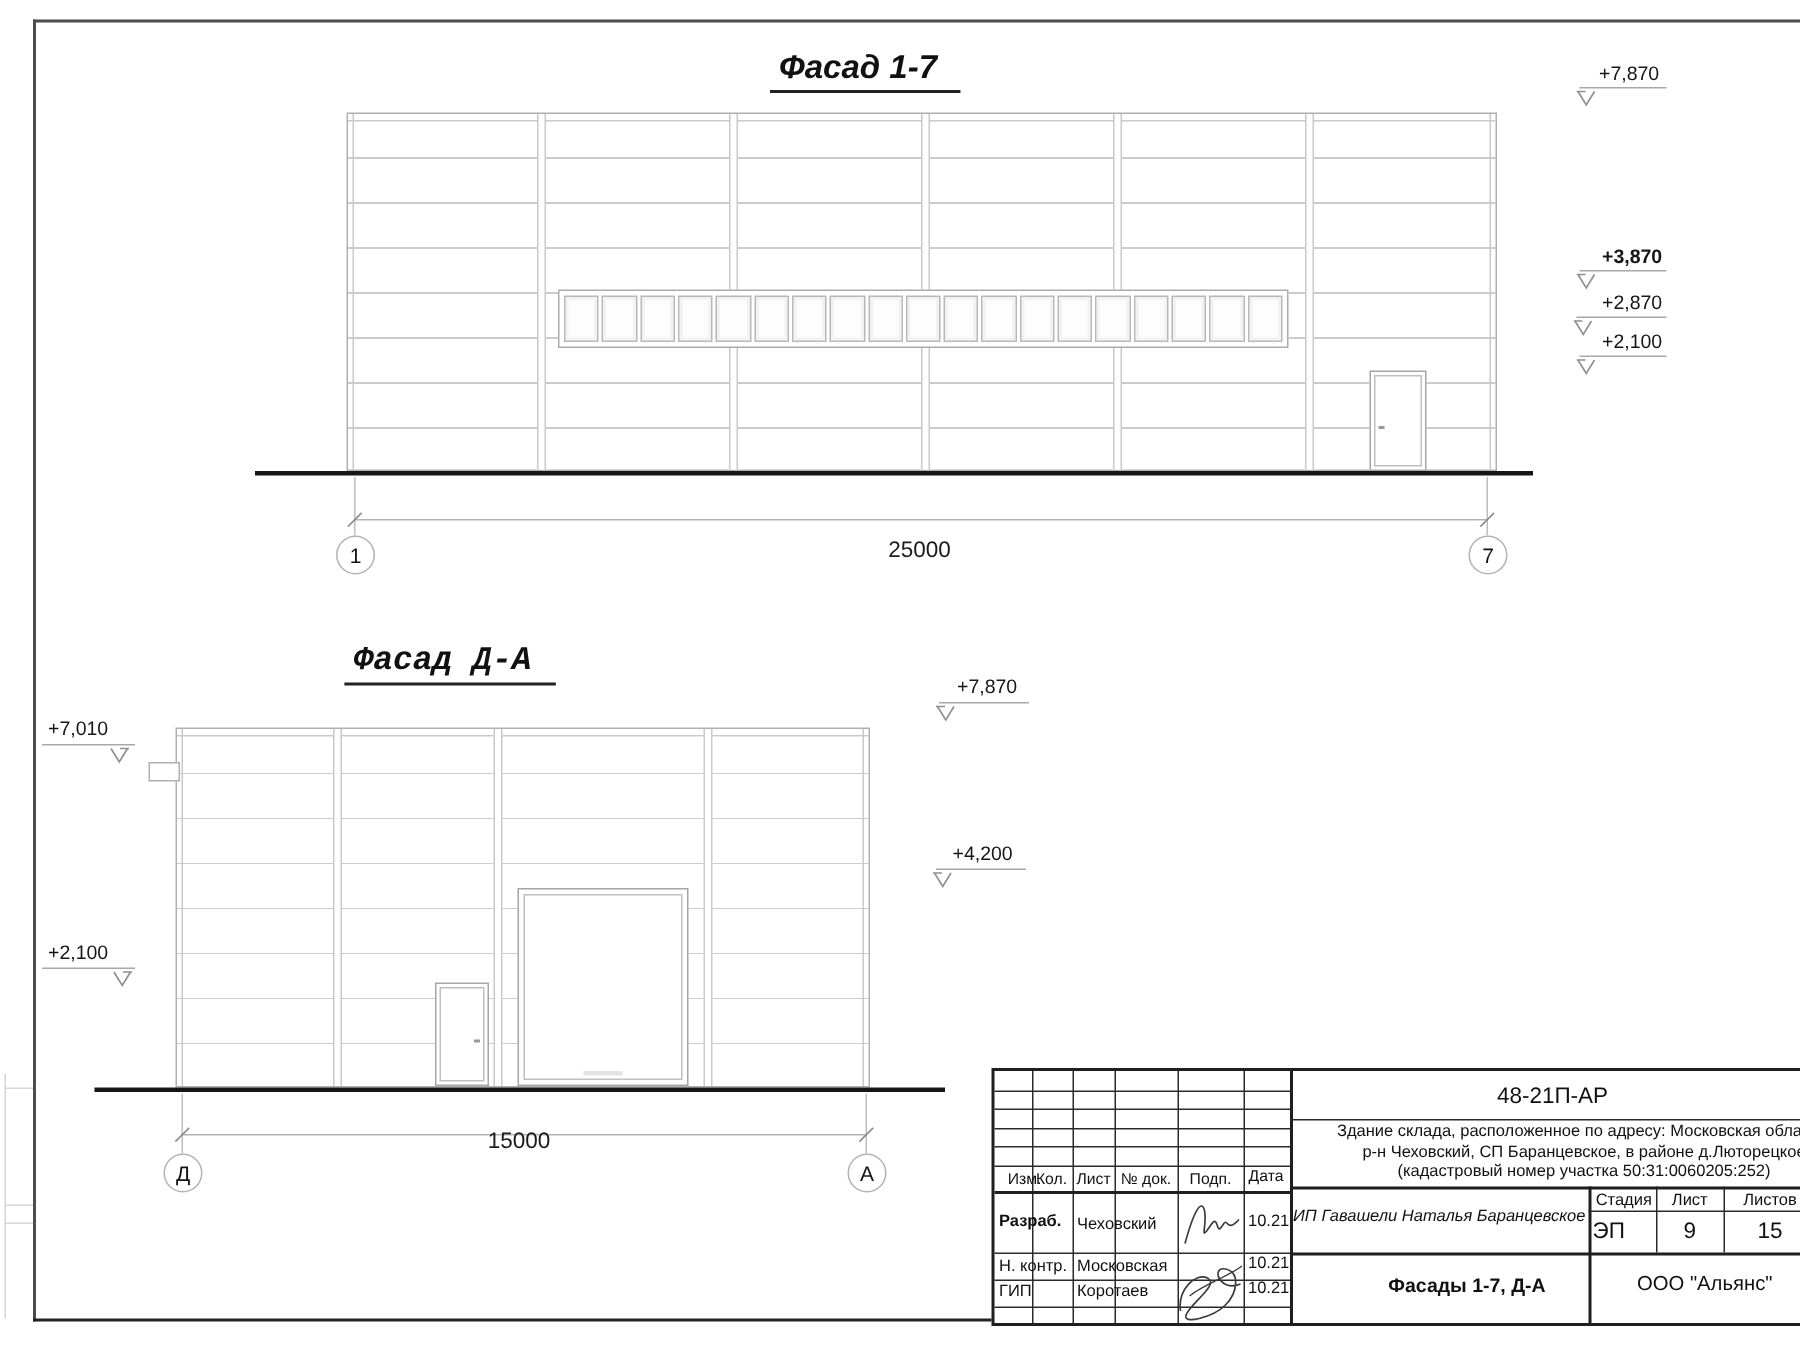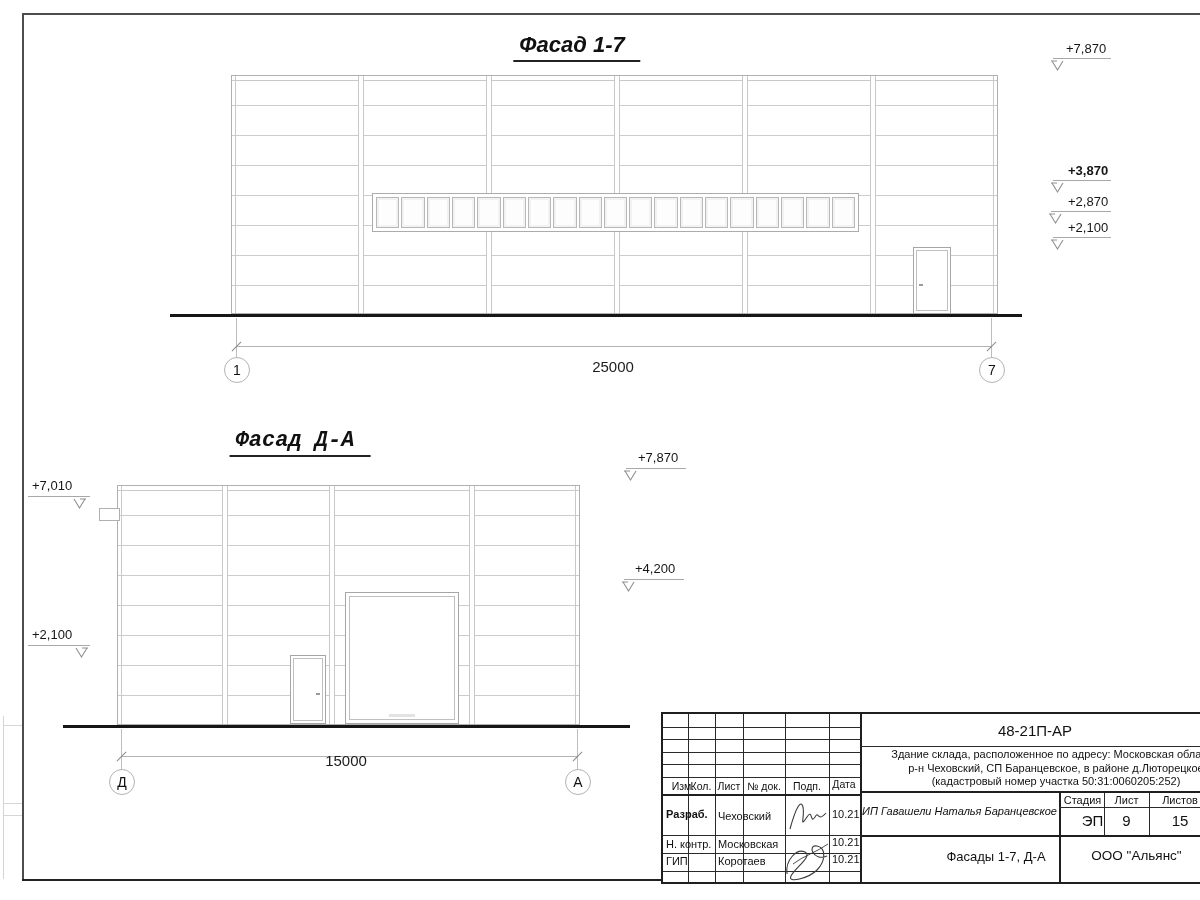--- a/index.html
+++ b/index.html
@@ -277,20 +277,20 @@
 
   <div class="abs" style="left:199px;top:34px;width:388px;text-align:center;font-size:11px;line-height:13.5px;color:#111;">
     <div style="white-space:nowrap;">Здание склада, расположенное по адресу: Московская область,</div>
     <div style="white-space:nowrap;">р-н Чеховский, СП Баранцевское, в районе д.Люторецкое</div>
     <div style="white-space:nowrap;">(кадастровый номер участка 50:31:0060205:252)</div>
   </div>
 
   <div class="tbt center" style="left:398px;top:80px;width:43px;">Стадия</div>
   <div class="tbt center" style="left:441px;top:80px;width:45px;">Лист</div>
   <div class="tbt center" style="left:486px;top:80px;width:62px;">Листов</div>
-  <div class="tbt center" style="left:408px;top:98px;width:43px;font-size:15px;">ЭП</div>
+  <div class="tbt center" style="left:388px;top:98px;width:43px;font-size:15px;">ЭП</div>
   <div class="tbt center" style="left:441px;top:98px;width:45px;font-size:15px;">9</div>
   <div class="tbt center" style="left:486px;top:98px;width:62px;font-size:15px;">15</div>
 
   <div class="tbt center" style="left:197px;top:91px;width:199px;font-style:italic;">ИП Гавашели Наталья Баранцевское</div>
-  <div class="tbt center" style="left:215px;top:135px;width:236px;font-size:13px;">Фасады 1-7, Д-А</div>
+  <div class="tbt center" style="left:197px;top:135px;width:236px;font-size:13px;font-weight:bold;">Фасады 1-7, Д-А</div>
   <div class="tbt center" style="left:396px;top:134px;width:155px;font-size:13.5px;">ООО "Альянс"</div>
 </div>
 
 </body></html>

